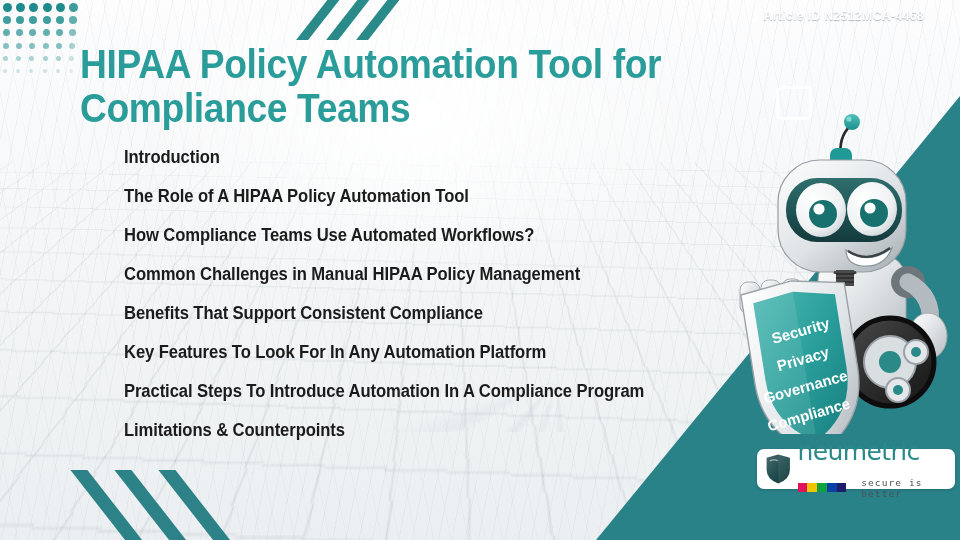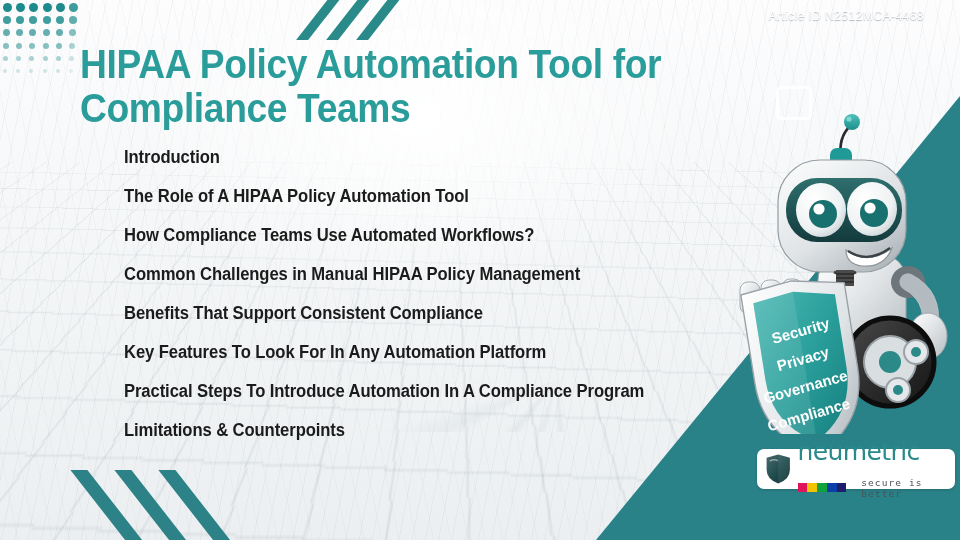--- a/index.html
+++ b/index.html
@@ -93,22 +93,22 @@
     position:absolute; left:776px; top:86px; width:36px; height:34px;
     border:3px solid rgba(255,255,255,.85); border-radius:5px;
   }
 
   
   .article-id {
     position:absolute; right:36px; top:9px;
     font-size:12.5px; letter-spacing:.2px; white-space:nowrap;
     color:#ffffff; text-shadow:0 1px 1px rgba(120,130,140,.55);
   }
-  .article-id .lbl { font-weight:400; opacity:.92; }
-  .article-id .val { font-weight:400; }
+  .article-id .lbl { font-weight:700; opacity:.92; }
+  .article-id .val { font-weight:700; }
 
   
   .title {
     position:absolute; left:80px; top:42px; width:800px;
     font-size:40px; line-height:44px; font-weight:700;
     letter-spacing:-.4px;
     color:#2a9d9a;
     transform:scaleX(.93); transform-origin:left center;
   }
 

